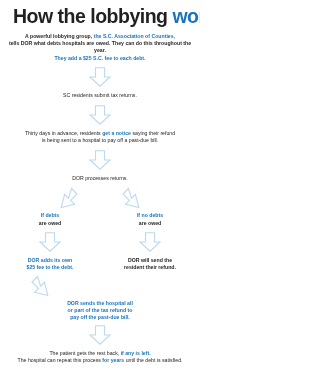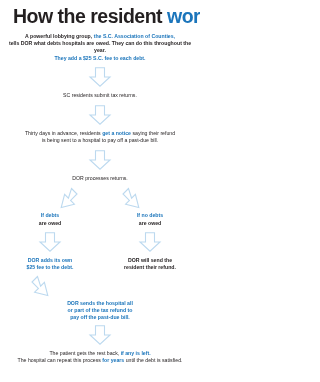--- a/index.html
+++ b/index.html
@@ -121,21 +121,21 @@
 
   .spacer-sm { height: 5px; }
   .spacer-xs { height: 3px; }
 </style>
 </head>
 <body>
 
 <div class="infographic">
 
   <div class="headline">
-    <span>How the resident </span><span class="accent">works</span>
+    <span>How the lobbying </span><span class="accent">works</span>
   </div>
 
   <div class="para intro">
     <span>A powerful lobbying group, </span><span class="accent">the S.C. Association of Counties,</span><br>
     <span>tells DOR what debts hospitals are owed. They can do this throughout the year.</span><br>
     <span class="accent">They add a $25 S.C. fee to each debt.</span>
   </div>
 
   <div class="spacer-sm"></div>
 

